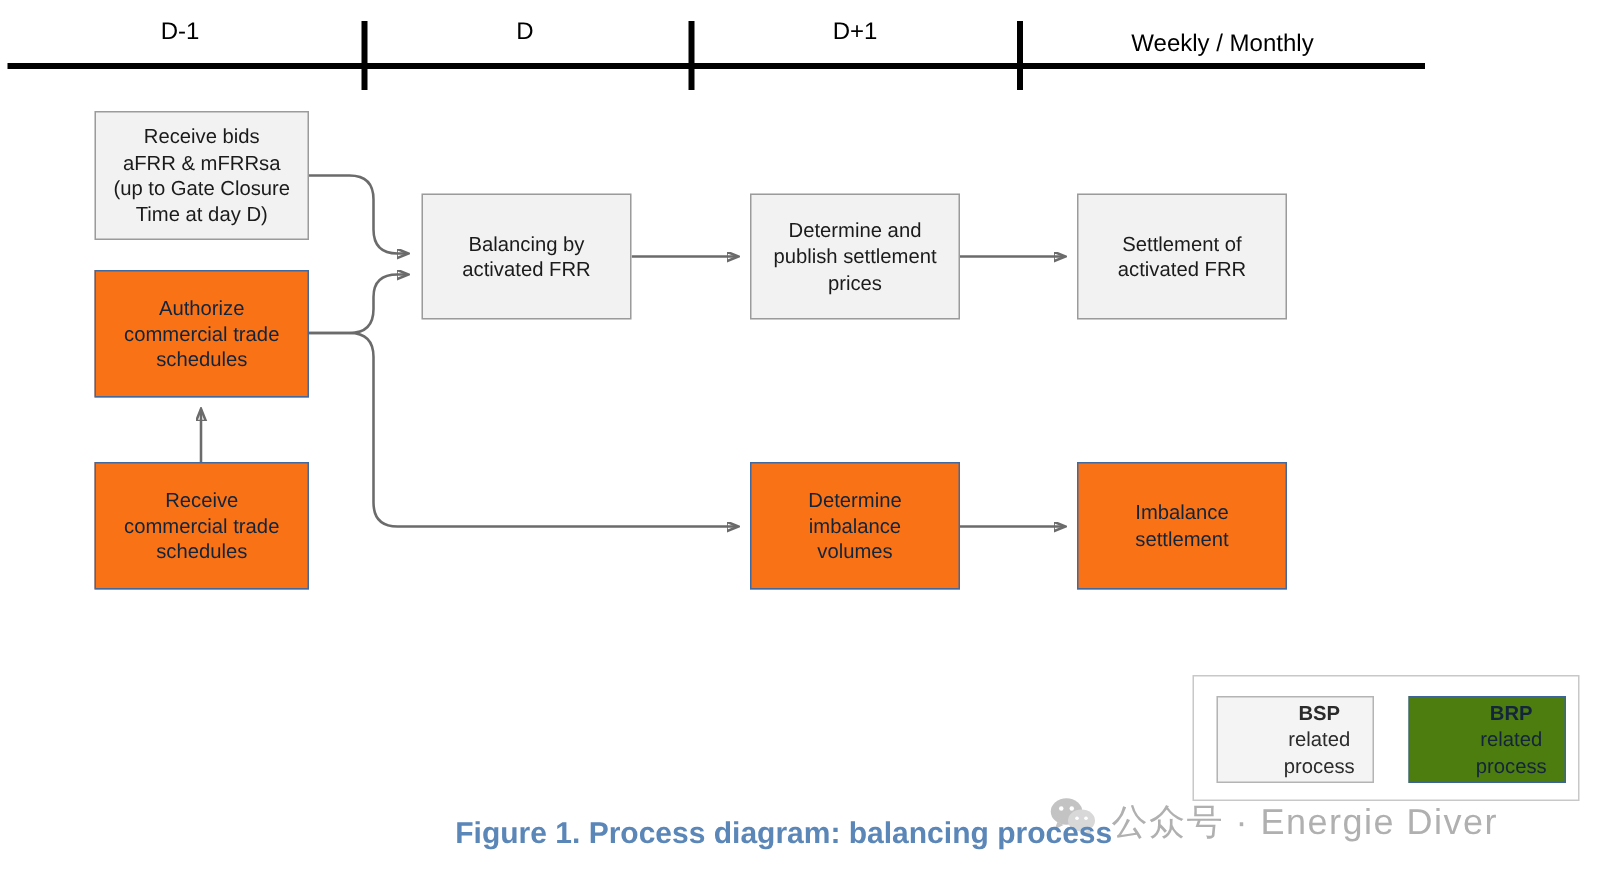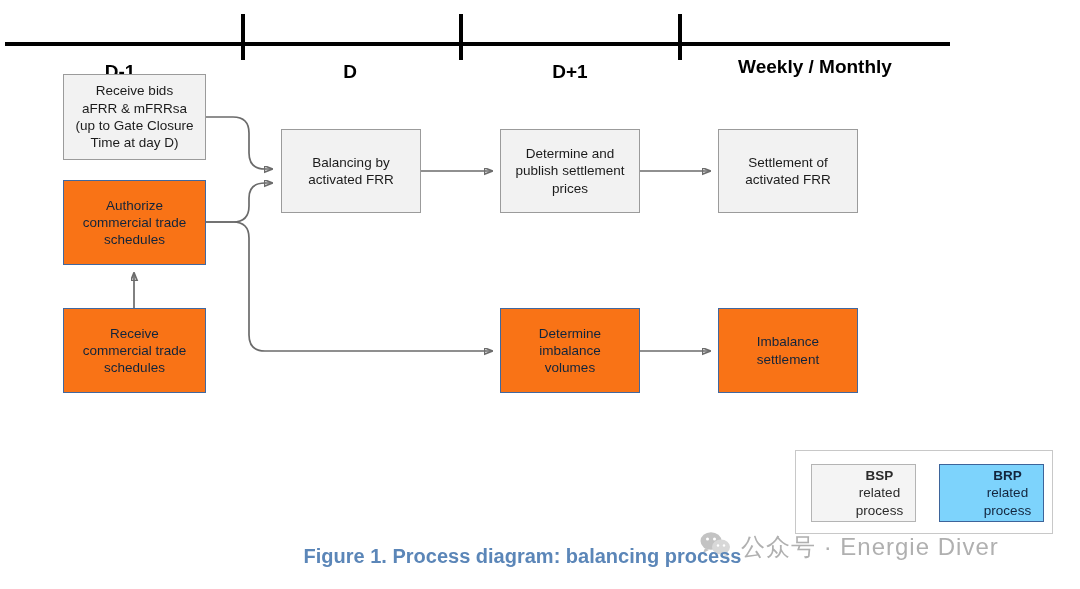--- a/index.html
+++ b/index.html
@@ -20,27 +20,26 @@
   #timeline-svg {
     position: absolute;
     left: 0;
     top: 0;
     width: 1080px;
     height: 60px;
   }
   .tl-label {
     position: absolute;
     font-family: "Liberation Sans", sans-serif;
-    font-weight: bold;
-    font-size: 19px;
+    font-weight: normal;
+    font-size: 16px;
     color: #000000;
     text-align: center;
     white-space: nowrap;
     transform: translateX(-50%);
-    margin-top: 48px;
   }
 
   
   .node {
     position: absolute;
     box-sizing: border-box;
     display: flex;
     align-items: center;
     justify-content: flex-start;
     text-align: center;
@@ -98,21 +97,21 @@
     line-height: 1.3;
     font-family: "Liberation Sans", sans-serif;
     padding-left: 32px;
   }
   .legend-swatch.gray {
     background: #f4f4f4;
     border: 1.4px solid #b4b4b4;
     color: #2b2b2b;
   }
   .legend-swatch.blue {
-    background: #7dd3fc;
+    background: #4d7c0f;
     border: 1.4px solid #3d649a;
     color: #13253d;
   }
   .legend-swatch b { font-weight: bold; }
 
   
   #caption {
     position: absolute;
     left: 0;
     top: 545px;
@@ -151,21 +150,21 @@
         <line x1="5" x2="950" y1="44" y2="44" stroke="#000000" stroke-width="4"></line>
         <line x1="243" x2="243" y1="14" y2="68" stroke="#000000" stroke-width="4"></line>
         <line x1="461" x2="461" y1="14" y2="68" stroke="#000000" stroke-width="4"></line>
         <line x1="680" x2="680" y1="14" y2="68" stroke="#000000" stroke-width="4"></line>
       </g>
   </svg>
   <div id="timeline-labels">
       <div class="tl-label" style="left: 120px; top: 13px;">D-1</div>
       <div class="tl-label" style="left: 350px; top: 13px;">D</div>
       <div class="tl-label" style="left: 570px; top: 13px;">D+1</div>
-      <div class="tl-label" style="left: 815px; top: 8px;">Weekly / Monthly</div>
+      <div class="tl-label" style="left: 815px; top: 21px;">Weekly / Monthly</div>
     </div>
 
   <svg id="connectors" viewBox="0 0 1080 589">
     <defs>
       <marker id="arrow" markerWidth="9" markerHeight="9" refX="7.6" refY="3.2" orient="auto" markerUnits="userSpaceOnUse">
         <path d="M0,0 L8,3.2 L0,6.4 z" fill="#111111" stroke="none"></path>
       </marker>
     </defs>
 
     <path d="M206,117 L233,117 Q249,117 249,133 L249,153 Q249,169 265,169 L272,169" marker-end="url(#arrow)"></path>

